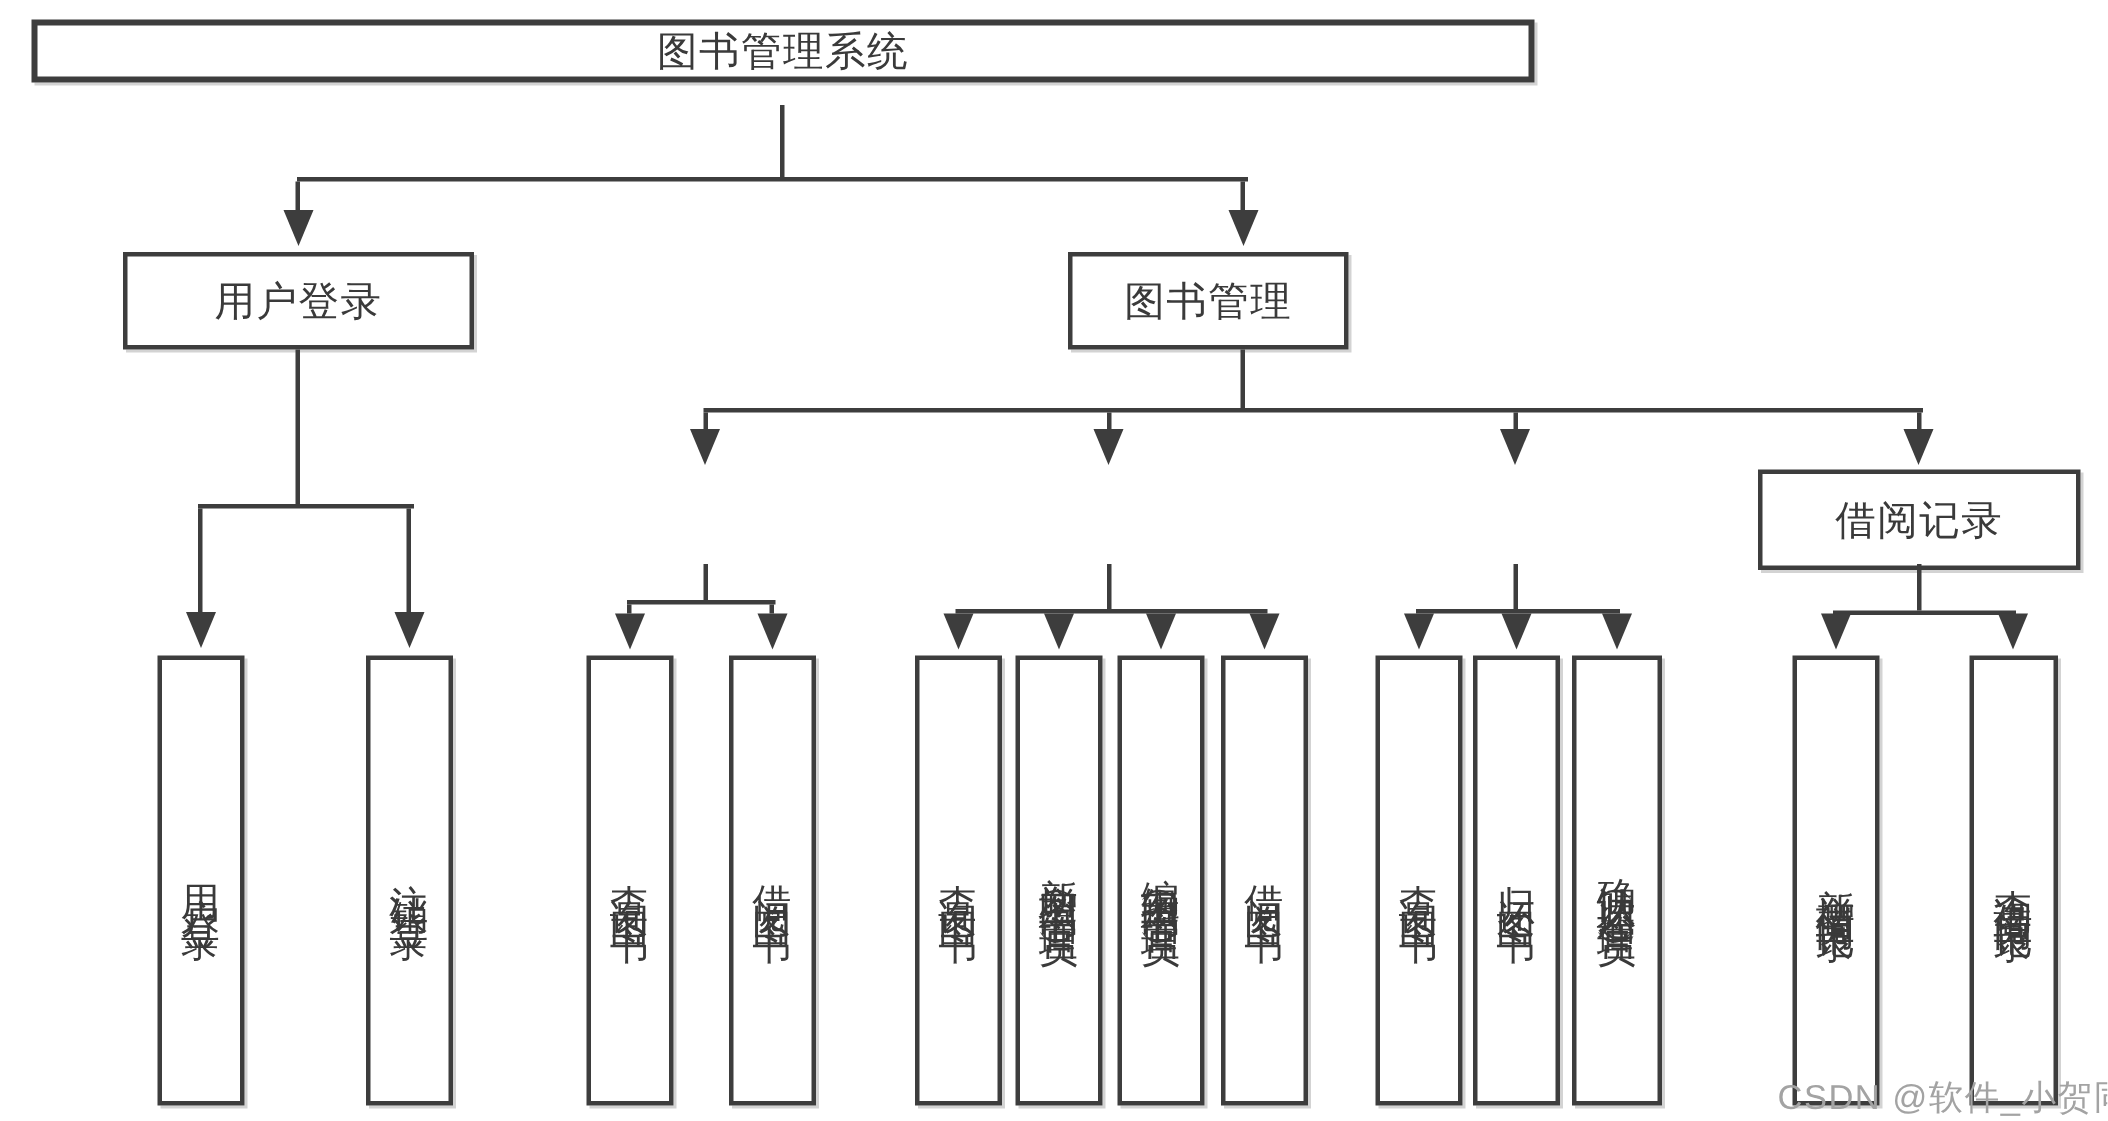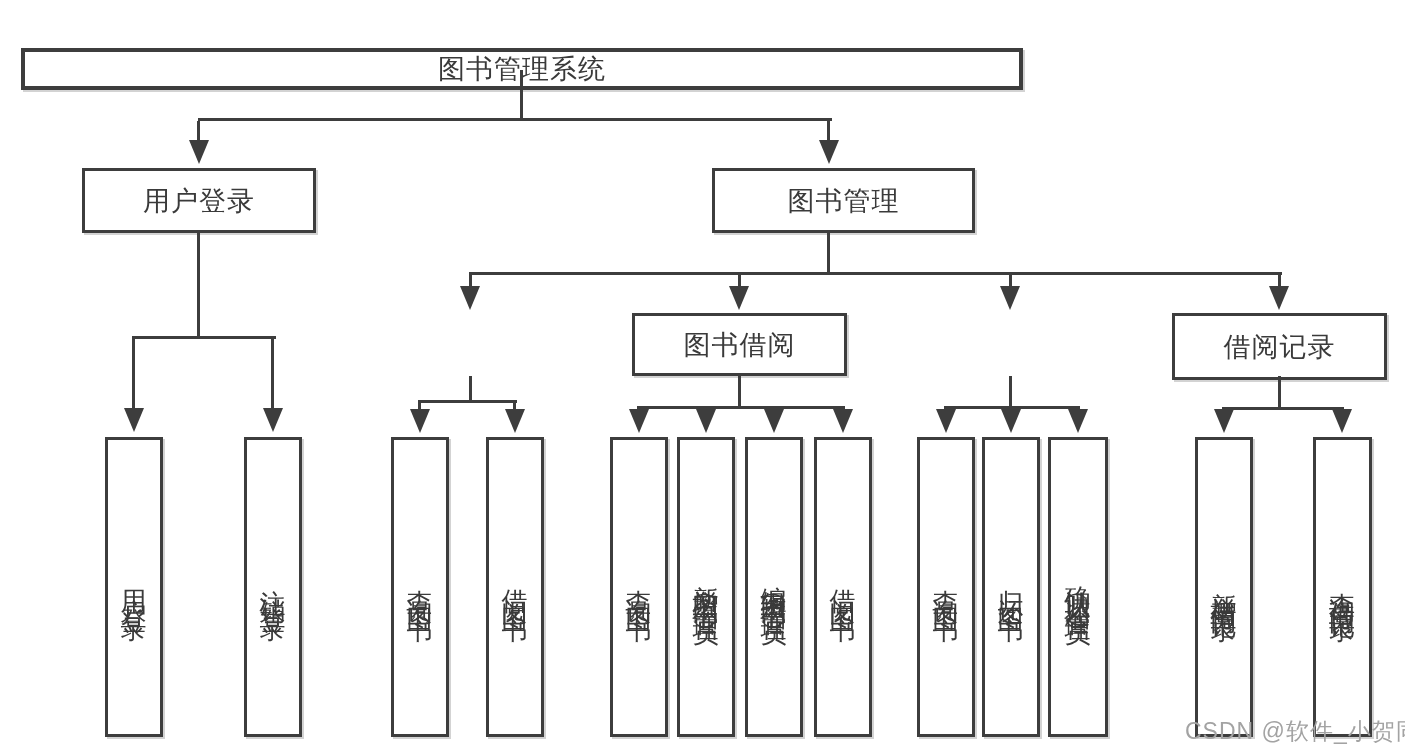--- a/index.html
+++ b/index.html
@@ -28,35 +28,35 @@
   .watermark{
     position:absolute;left:1185px;top:716px;font-size:23px;color:#a3a3a3;
     letter-spacing:1px;white-space:nowrap;z-index:5;
   }
 </style>
 </head>
 <body>
 
 <div id="stage">
 
-  <div class="box hbox root" style="left:21px;top:13px;width:1002px;height:42px;margin-top:35px;">
+  <div class="box hbox root" style="left:21px;top:13px;width:1002px;height:42px;">
     <span>图书管理系统</span>
   </div>
 
   <div class="line" style="left:520px;top:70px;width:3px;height:48px;"></div>
   <div class="line" style="left:198px;top:118px;width:634px;height:3px;"></div>
   <div class="line" style="left:197px;top:121px;width:3px;height:19px;"></div>
   <div class="arrow" style="left:189px;top:140px;"></div>
   <div class="line" style="left:827px;top:121px;width:3px;height:19px;"></div>
   <div class="arrow" style="left:819px;top:140px;"></div>
 
   <div class="box hbox" style="left:82px;top:168px;width:234px;height:65px;">
     <span>用户登录</span>
   </div>
-  <div class="box hbox" style="left:712px;top:168px;width:263px;height:65px;">
+  <div class="box hbox" style="left:712px;top:168px;width:187px;height:65px;">
     <span>图书管理</span>
   </div>
 
   <div class="line" style="left:197px;top:233px;width:3px;height:103px;"></div>
   <div class="line" style="left:132px;top:336px;width:144px;height:3px;"></div>
   <div class="line" style="left:132px;top:339px;width:3px;height:69px;"></div>
   <div class="arrow" style="left:124px;top:408px;"></div>
   <div class="line" style="left:271px;top:339px;width:3px;height:69px;"></div>
   <div class="arrow" style="left:263px;top:408px;"></div>
 
@@ -64,23 +64,20 @@
   <div class="line" style="left:469px;top:272px;width:813px;height:3px;"></div>
   <div class="line" style="left:469px;top:275px;width:3px;height:11px;"></div>
   <div class="arrow" style="left:460px;top:286px;"></div>
   <div class="line" style="left:738px;top:275px;width:3px;height:11px;"></div>
   <div class="arrow" style="left:729px;top:286px;"></div>
   <div class="line" style="left:1009px;top:275px;width:3px;height:11px;"></div>
   <div class="arrow" style="left:1000px;top:286px;"></div>
   <div class="line" style="left:1278px;top:275px;width:3px;height:11px;"></div>
   <div class="arrow" style="left:1269px;top:286px;"></div>
 
-  <div class="box hbox" style="left:632px;top:313px;width:215px;height:63px;">
-    <span>图书借阅</span>
-  </div>
   <div class="box hbox" style="left:1172px;top:313px;width:215px;height:67px;">
     <span>借阅记录</span>
   </div>
 
   <div class="line" style="left:469px;top:376px;width:3px;height:24px;"></div>
   <div class="line" style="left:418px;top:400px;width:99px;height:3px;"></div>
   <div class="line" style="left:418px;top:403px;width:3px;height:6px;"></div>
   <div class="arrow" style="left:410px;top:409px;"></div>
   <div class="line" style="left:513px;top:403px;width:3px;height:6px;"></div>
   <div class="arrow" style="left:505px;top:409px;"></div>

